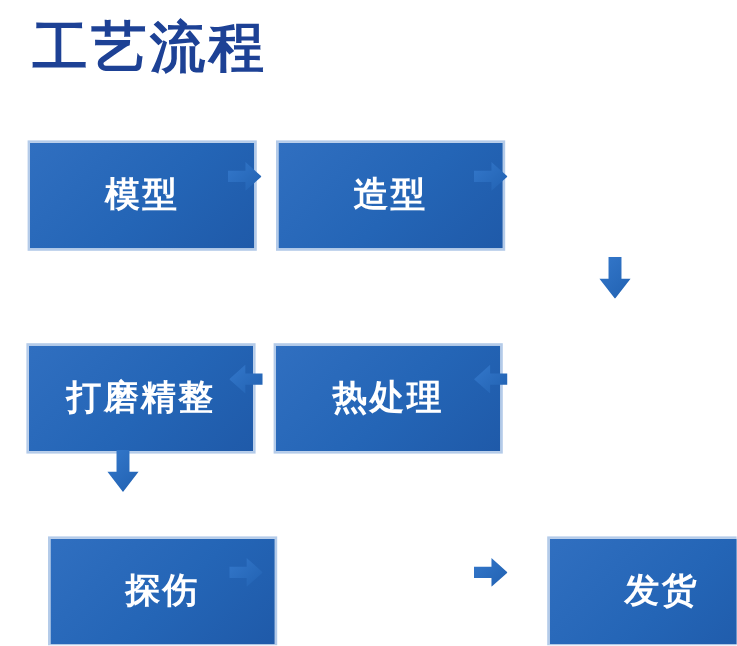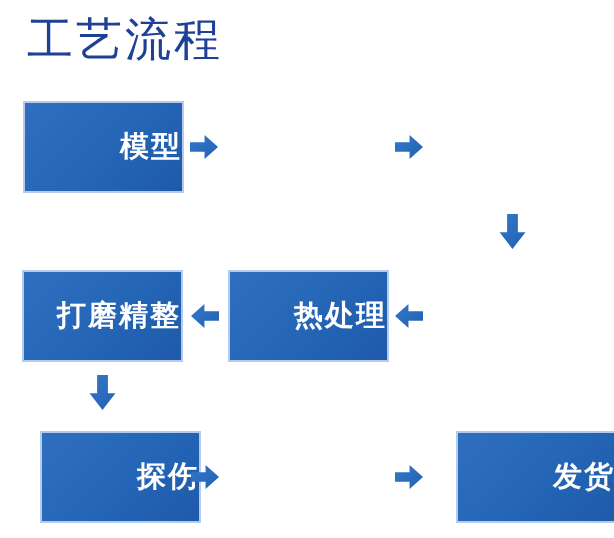--- a/index.html
+++ b/index.html
@@ -15,34 +15,35 @@
     background: #ffffff;
     overflow: hidden;
   }
   .title {
     position: absolute;
     left: 27px;
     top: 12px;
     margin: 0;
     font-size: 46px;
     line-height: 1.2;
-    font-weight: 400;
+    font-weight: 700;
     letter-spacing: 3px;
     color: #1d4195;
   }
   .box {
     position: absolute;
-    width: 161px;
+    width: 191px;
     height: 92px;
     box-sizing: border-box;
     background: linear-gradient(135deg, #306fc0 0%, #2465b6 55%, #1f5aa9 100%);
     border: 2px solid #b4cbe9;
     display: flex;
     align-items: center;
-    justify-content: flex-end;
+    justify-content: center;
+    margin-top: 16px;
   }
   .box .label {
     color: #ffffff;
     font-size: 29px;
     font-weight: 700;
     letter-spacing: 2px;
     white-space: nowrap;
     text-align: center;
   }
   .arrow {
@@ -69,20 +70,23 @@
 <body>
 
 <div class="stage">
 
   <h1 class="title">工艺流程</h1>
 
   <div class="box" style="left:23px; top:101px;">
     <span class="label">模型</span>
   </div>
   <div class="arrow arrow-right" style="left:190px; top:134px;"></div>
+  <div class="box" style="left:230px; top:101px;">
+    <span class="label">造型</span>
+  </div>
   <div class="arrow arrow-right" style="left:395px; top:134px;"></div>
 
   <div class="arrow arrow-down" style="left:499px; top:214px;"></div>
 
   <div class="box" style="left:22px; top:270px;">
     <span class="label">打磨精整</span>
   </div>
   <div class="arrow arrow-left" style="left:191px; top:303px;"></div>
   <div class="box" style="left:228px; top:270px;">
     <span class="label">热处理</span>

